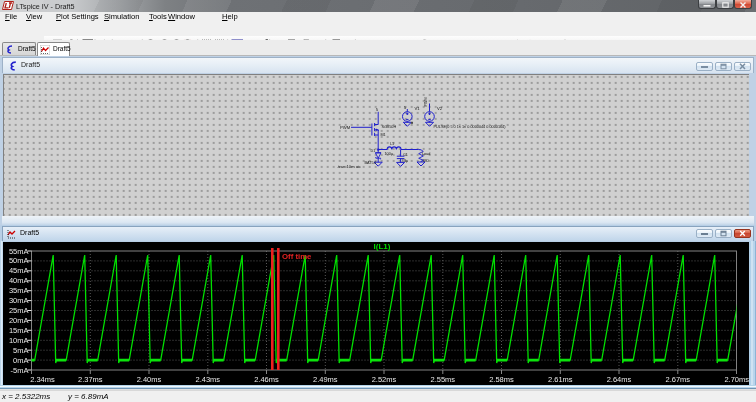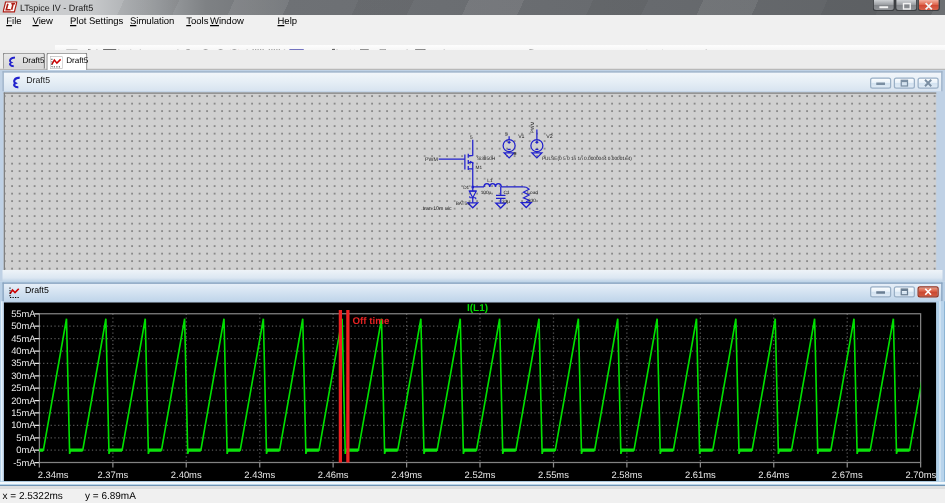--- a/index.html
+++ b/index.html
@@ -24,21 +24,21 @@
 #schtitle { left:2px; top:1px; width:752px; height:16px;
   background:linear-gradient(#f2f6fa,#e4edf5 55%,#d7e3f0); border:1px solid #9db1c7; border-bottom:none; font-size:7px; color:#1c1c1c; }
 .mdibtn { position:absolute; top:4px; height:9px; width:17px; border:1px solid #9ab0c6; border-radius:2px;
   background:linear-gradient(#fbfdfe,#e8f1f9 45%,#d2e2f0 50%,#dfeaf5); }
 #schcanvas { left:3px; top:18px; width:746px; height:142px; background:#d0d0d0; border-top:1px solid #808080; border-left:1px solid #808080;
   background-image:radial-gradient(circle, #8a8a8a 0.6px, rgba(138,138,138,0.3) 0.9px, transparent 1px);
   background-size:6px 6px; background-position:2.7px -1.1px; }
 #wavewin { left:0; top:225px; width:756px; height:165px; background:#b8cfe6; }
 #wavetitle { left:2px; top:1px; width:752px; height:15px;
   background:linear-gradient(#e7eff8,#d3e2f1 50%,#c0d5ea); border:1px solid #88a3be; border-bottom:none; font-size:7px; color:#000; }
-#statusbar { left:0; top:390px; width:756px; height:12px; background:#f0f0f0; font-size:8px; color:#000; border-top:1px solid #d8d8d8; }
+#statusbar { left:0; top:390px; width:756px; height:12px; background:#f0f0f0; font-size:8px; color:#000; border-top:1px solid #d8d8d8;font-style:italic; }
 </style>
 </head>
 <body>
 
   <div id="titlebar" class="abs">
     <svg class="abs" style="left:2px;top:1px" width="12" height="10" viewBox="0 0 12 10">
       <path d="M2.5 0.5 L11.5 0.5 L9.5 8.5 L0.5 8.5 Z" fill="#fdfdfd" stroke="#b02018" stroke-width="1"></path>
       <path d="M4.3 2 L3 6.8 L6.5 6.8 M7 2 L10 2 M8.5 2 L7.3 6.8" stroke="#b02018" stroke-width="1.3" fill="none"></path>
     </svg>
     <div id="titletext" class="abs">LTspice IV - Draft5</div>

